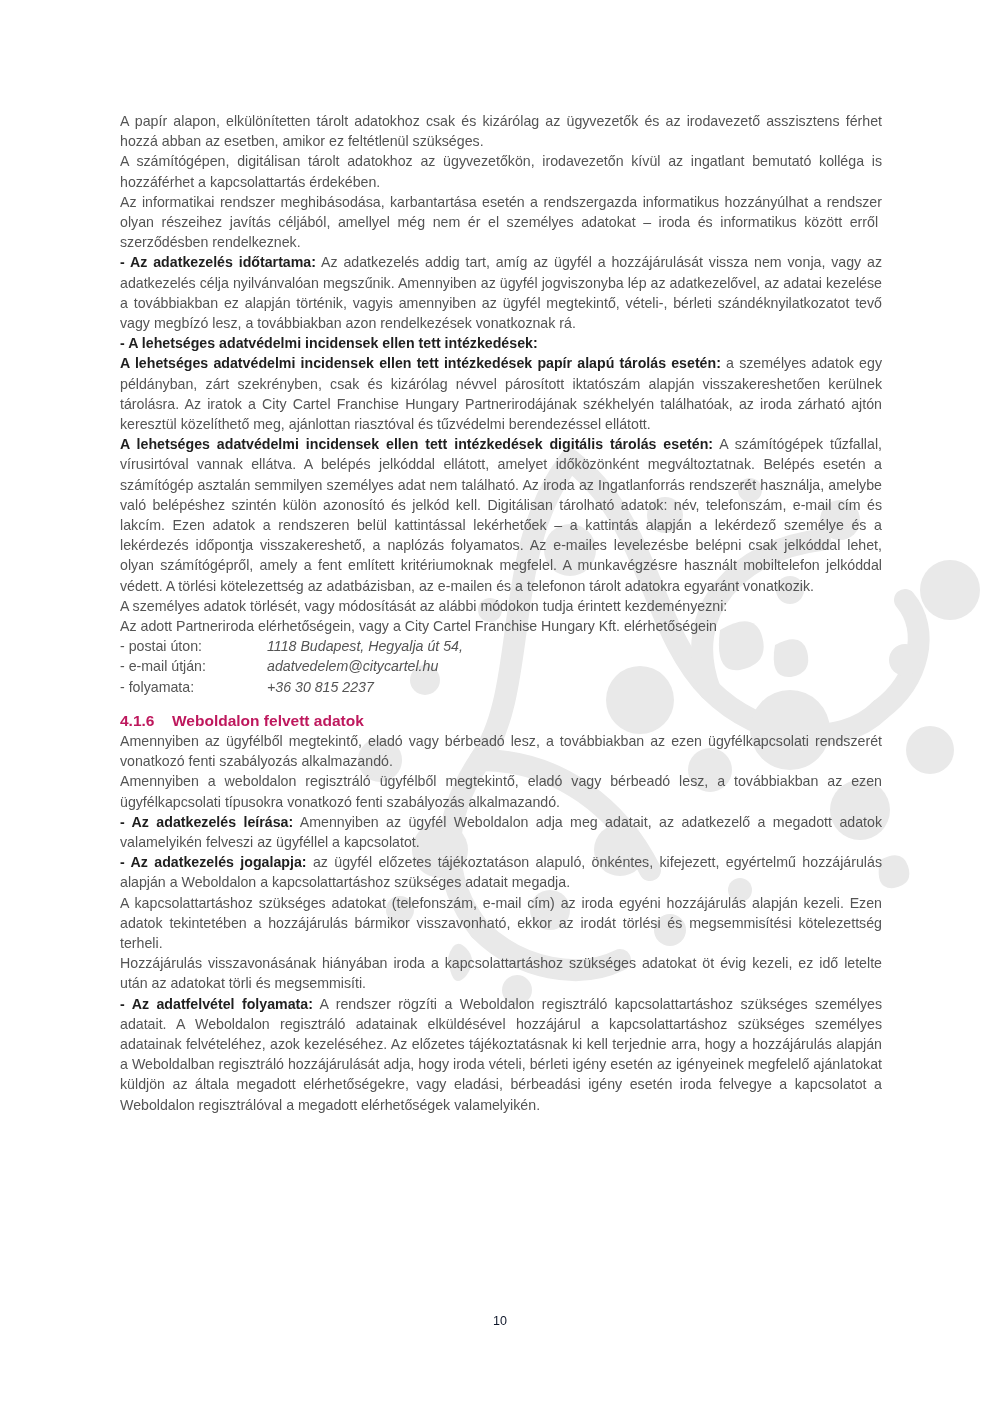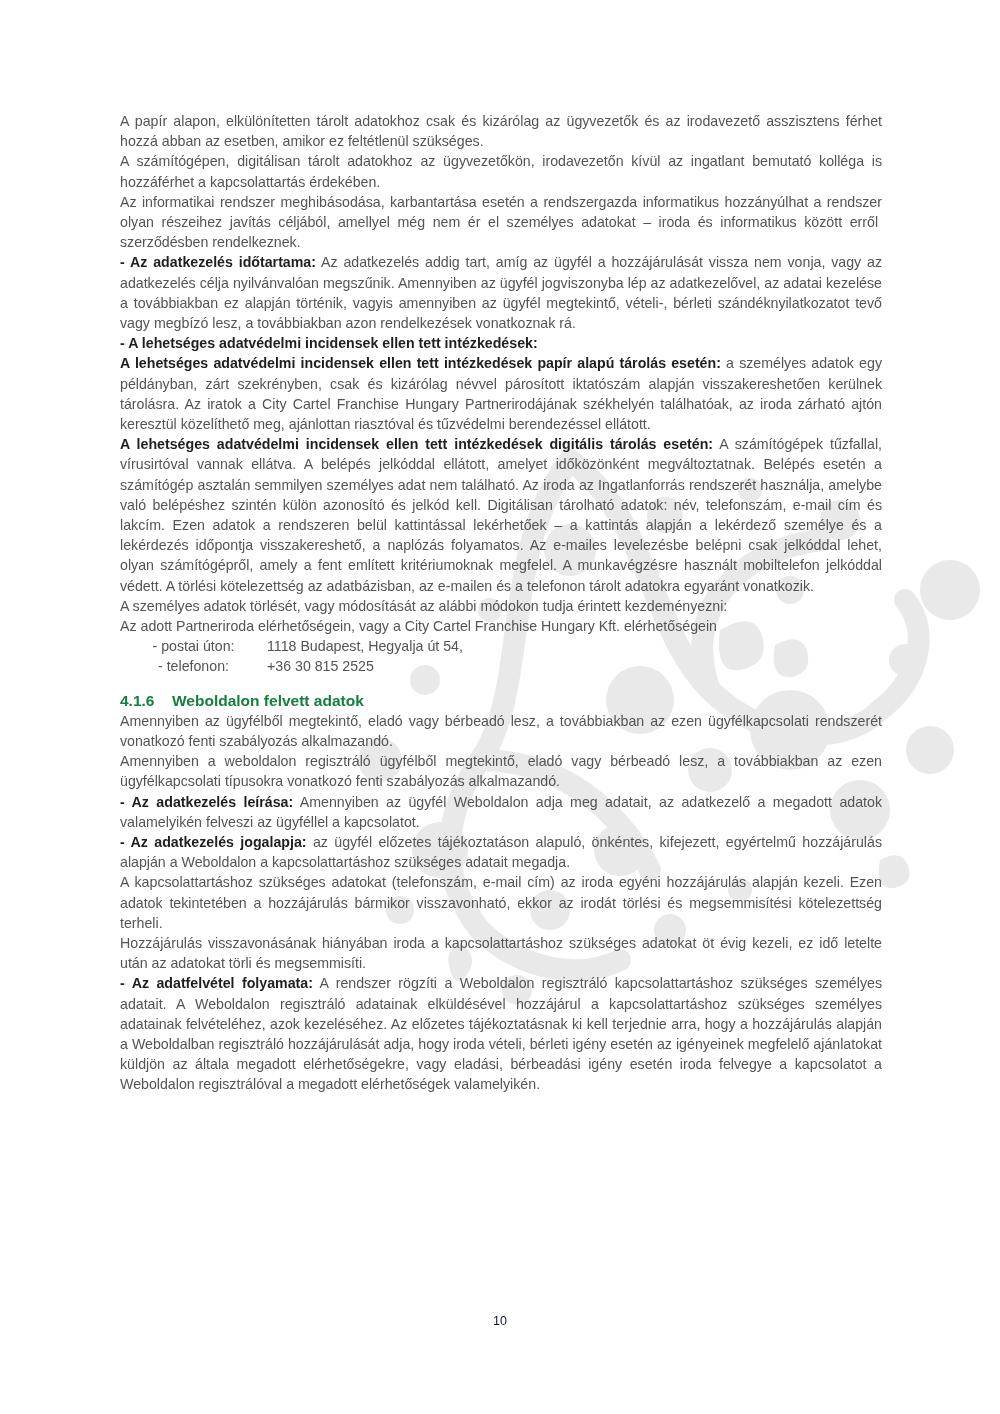--- a/index.html
+++ b/index.html
@@ -43,27 +43,26 @@
   }
   .run { color: #545454; }
   .run.bold { font-weight: 700; color: #1f1f1f; }
   .contact-row {
     display: flex;
     margin: 0;
   }
   .contact-label {
     width: 147px;
     flex: 0 0 147px;
-    text-align: center;
   }
-  .contact-value { flex: 1; }
+  .contact-value { flex: 1; font-style: italic; }
   .section-heading {
     margin: 13px 0 0 0;
     font-weight: 700;
-    color: #15803d;
+    color: #be185d;
     font-size: 15.5px;
     line-height: 21px;
   }
   .sec-num {
     display: inline-block;
     width: 52px;
   }
   .page-number {
     position: absolute;
     left: 0;
@@ -123,22 +122,26 @@
       <p class="para"><span class="run bold">- A lehetséges adatvédelmi incidensek ellen tett intézkedések:</span></p>
       <p class="para"><span class="run bold">A lehetséges adatvédelmi incidensek ellen tett intézkedések papír alapú tárolás esetén:</span><span class="run"> a személyes adatok egy példányban, zárt szekrényben, csak és kizárólag névvel párosított iktatószám alapján visszakereshetően kerülnek tárolásra. Az iratok a City Cartel Franchise Hungary Partnerirodájának székhelyén találhatóak, az iroda zárható ajtón keresztül közelíthető meg, ajánlottan riasztóval és tűzvédelmi berendezéssel ellátott.</span></p>
       <p class="para"><span class="run bold">A lehetséges adatvédelmi incidensek ellen tett intézkedések digitális tárolás esetén:</span><span class="run"> A számítógépek tűzfallal, vírusirtóval vannak ellátva. A belépés jelkóddal ellátott, amelyet időközönként megváltoztatnak. Belépés esetén a számítógép asztalán semmilyen személyes adat nem található. Az iroda az Ingatlanforrás rendszerét használja, amelybe való belépéshez szintén külön azonosító és jelkód kell. Digitálisan tárolható adatok: név, telefonszám, e-mail cím és lakcím. Ezen adatok a rendszeren belül kattintással lekérhetőek – a kattintás alapján a lekérdező személye és a lekérdezés időpontja visszakereshető, a naplózás folyamatos. Az e-mailes levelezésbe belépni csak jelkóddal lehet, olyan számítógépről, amely a fent említett kritériumoknak megfelel. A munkavégzésre használt mobiltelefon jelkóddal védett. A törlési kötelezettség az adatbázisban, az e-mailen és a telefonon tárolt adatokra egyaránt vonatkozik.</span></p>
       <p class="para"><span class="run">A személyes adatok törlését, vagy módosítását az alábbi módokon tudja érintett kezdeményezni:</span></p>
       <p class="para"><span class="run">Az adott Partneriroda elérhetőségein, vagy a City Cartel Franchise Hungary Kft. elérhetőségein</span></p>
       <div class="contact-row">
         <span class="contact-label">- postai úton:</span>
         <span class="contact-value">1118 Budapest, Hegyalja út 54,</span>
       </div>
       <div class="contact-row">
-        <span class="contact-label">- telefonon:</span>
-        <span class="contact-value">+36 30 815 2525</span>
+        <span class="contact-label">- e-mail útján:</span>
+        <span class="contact-value">adatvedelem@citycartel.hu</span>
+      </div>
+      <div class="contact-row">
+        <span class="contact-label">- folyamata:</span>
+        <span class="contact-value">+36 30 815 2237</span>
       </div>
       <div class="section-heading"><span class="sec-num">4.1.6</span><span class="sec-title">Weboldalon felvett adatok</span></div>
       <p class="para"><span class="run">Amennyiben az ügyfélből megtekintő, eladó vagy bérbeadó lesz, a továbbiakban az ezen ügyfélkapcsolati rendszerét vonatkozó fenti szabályozás alkalmazandó.</span></p>
       <p class="para"><span class="run">Amennyiben a weboldalon regisztráló ügyfélből megtekintő, eladó vagy bérbeadó lesz, a továbbiakban az ezen ügyfélkapcsolati típusokra vonatkozó fenti szabályozás alkalmazandó.</span></p>
       <p class="para"><span class="run bold">- Az adatkezelés leírása:</span><span class="run"> Amennyiben az ügyfél Weboldalon adja meg adatait, az adatkezelő a megadott adatok valamelyikén felveszi az ügyféllel a kapcsolatot.</span></p>
       <p class="para"><span class="run bold">- Az adatkezelés jogalapja:</span><span class="run"> az ügyfél előzetes tájékoztatáson alapuló, önkéntes, kifejezett, egyértelmű hozzájárulás alapján a Weboldalon a kapcsolattartáshoz szükséges adatait megadja.</span></p>
       <p class="para"><span class="run">A kapcsolattartáshoz szükséges adatokat (telefonszám, e-mail cím) az iroda egyéni hozzájárulás alapján kezeli. Ezen adatok tekintetében a hozzájárulás bármikor visszavonható, ekkor az irodát törlési és megsemmisítési kötelezettség terheli.</span></p>
       <p class="para"><span class="run">Hozzájárulás visszavonásának hiányában iroda a kapcsolattartáshoz szükséges adatokat öt évig kezeli, ez idő letelte után az adatokat törli és megsemmisíti.</span></p>
       <p class="para"><span class="run bold">- Az adatfelvétel folyamata:</span><span class="run"> A rendszer rögzíti a Weboldalon regisztráló kapcsolattartáshoz szükséges személyes adatait. A Weboldalon regisztráló adatainak elküldésével hozzájárul a kapcsolattartáshoz szükséges személyes adatainak felvételéhez, azok kezeléséhez. Az előzetes tájékoztatásnak ki kell terjednie arra, hogy a hozzájárulás alapján a Weboldalban regisztráló hozzájárulását adja, hogy iroda vételi, bérleti igény esetén az igényeinek megfelelő ajánlatokat küldjön az általa megadott elérhetőségekre, vagy eladási, bérbeadási igény esetén iroda felvegye a kapcsolatot a Weboldalon regisztrálóval a megadott elérhetőségek valamelyikén.</span></p>
     </div>

